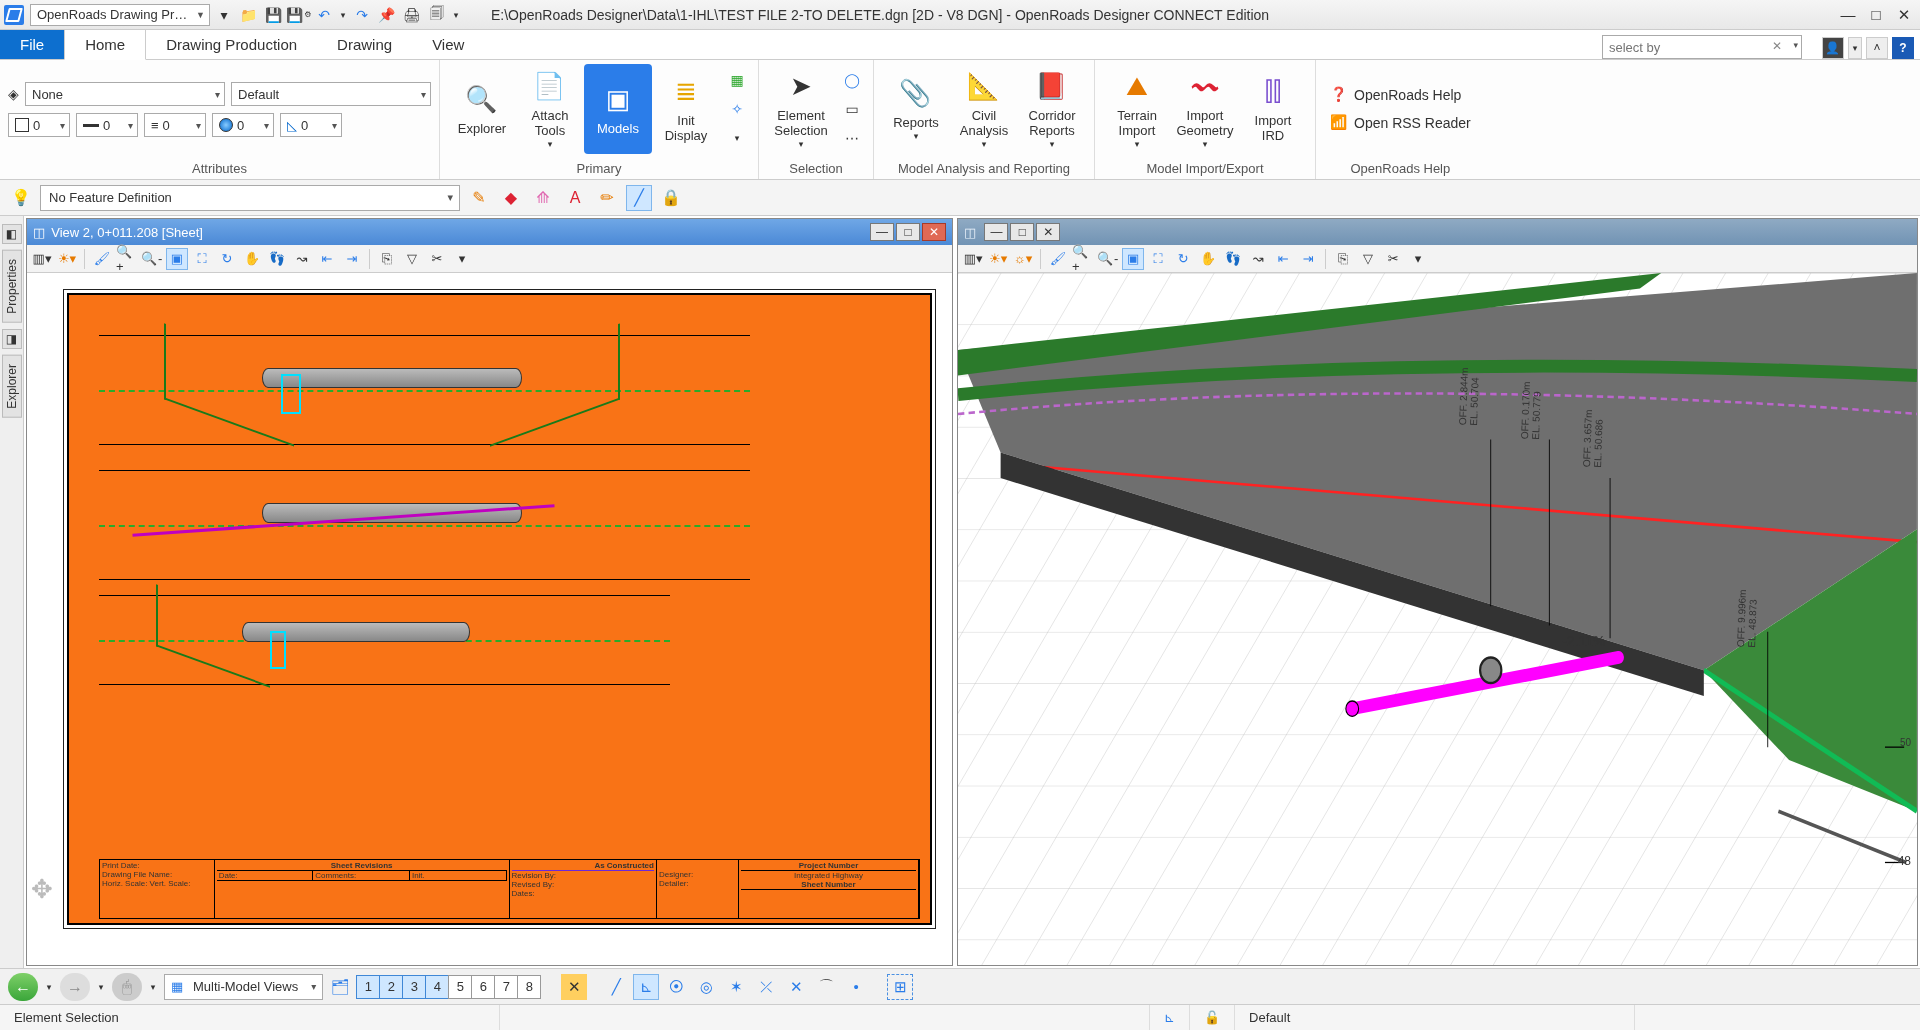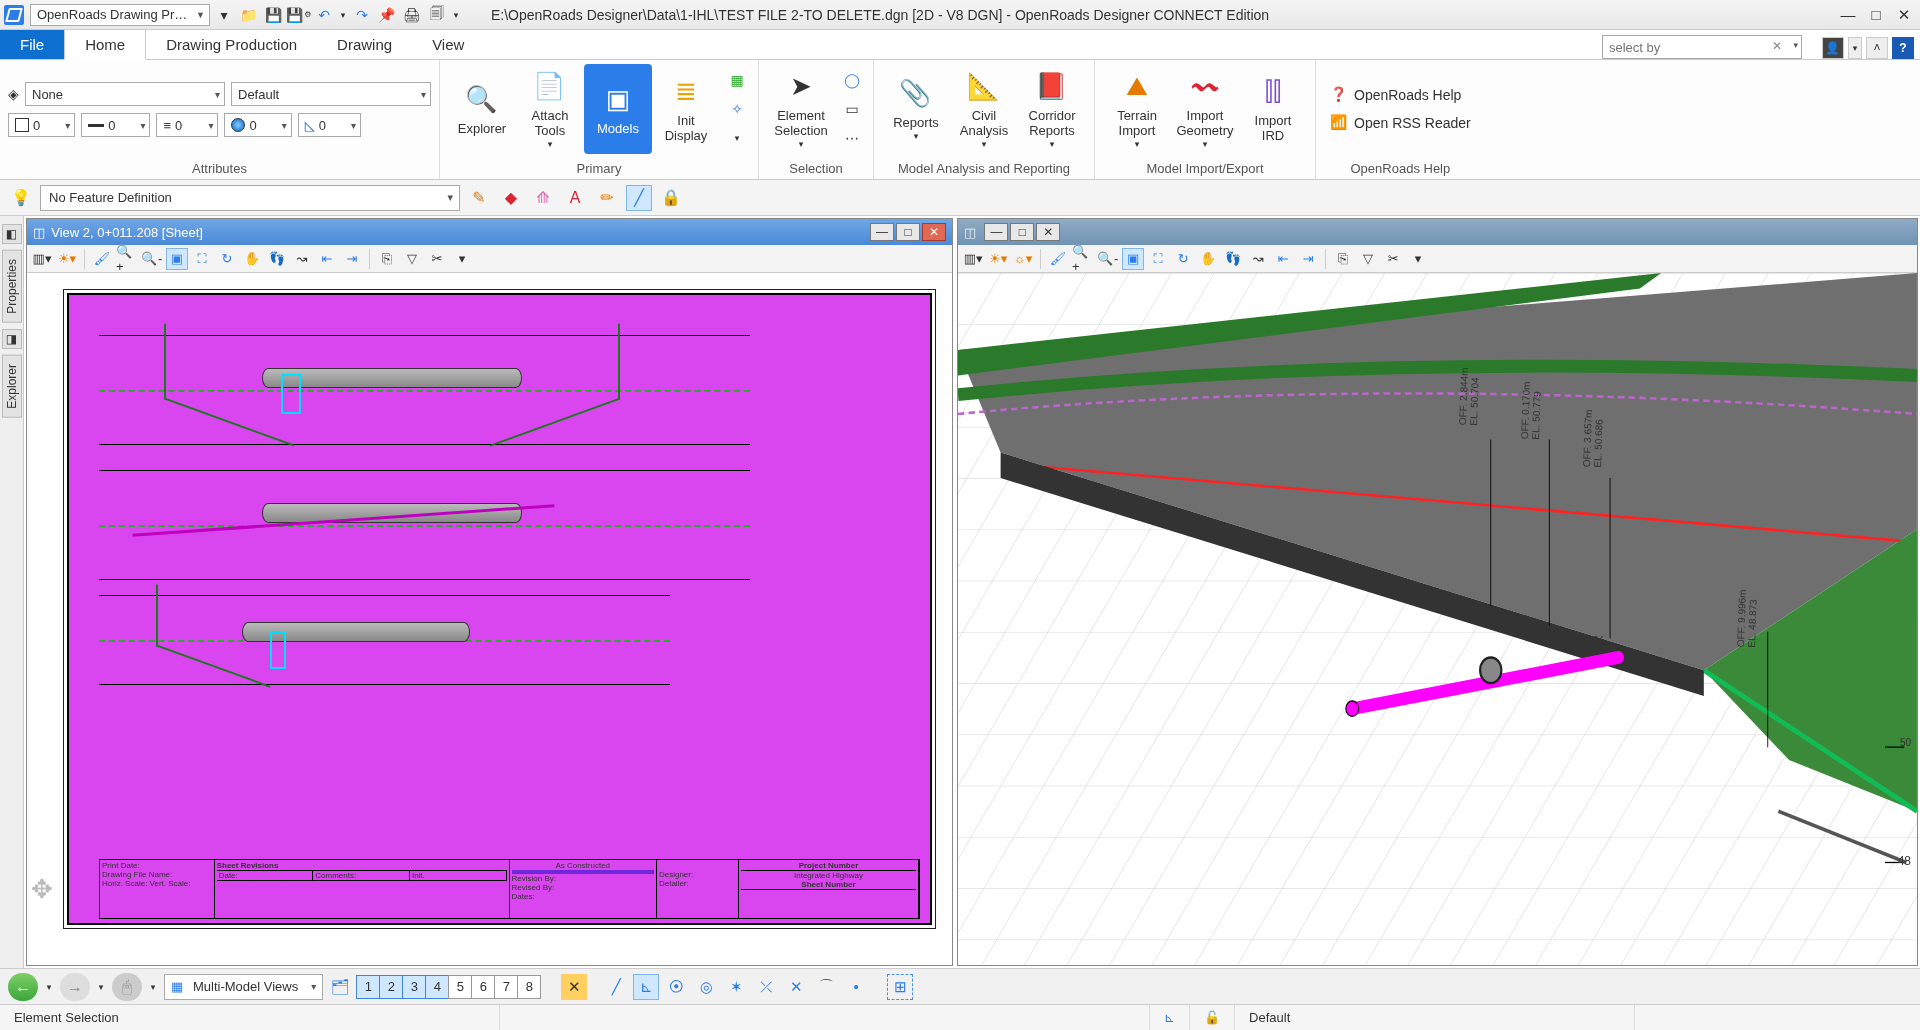--- a/index.html
+++ b/index.html
@@ -38,21 +38,21 @@
 .group-label { text-align:center; font-size:13px; color:#555; padding:3px 0; }
 .bigbtn { display:flex; flex-direction:column; align-items:center; justify-content:center; width:68px; height:90px; cursor:pointer; font-size:13px; text-align:center; line-height:1.15; padding:2px; }
 .bigbtn .ico { width:36px; height:36px; margin-bottom:4px; display:flex; align-items:center; justify-content:center; font-size:26px; }
 .smallbtncol { display:flex; flex-direction:column; gap:3px; }
 .smallbtn { width:26px; height:26px; display:flex; align-items:center; justify-content:center; cursor:pointer; font-size:14px; border-radius:2px; }
 .linkbtn { display:flex; align-items:center; gap:6px; font-size:14px; padding:3px 6px; cursor:pointer; }
 .linkbtn .ico { width:18px; height:18px; display:inline-block; }
 
 
 .attr-row { display:flex; gap:6px; align-items:center; }
-.attr-combo { border:1px solid #aaa; height:24px; background:#fff; display:flex; align-items:center; padding:0 34px 0 6px; font-size:13px; position:relative; min-width:62px; }
+.attr-combo { border:1px solid #aaa; height:24px; background:#fff; display:flex; align-items:center; padding:0 21px 0 6px; font-size:13px; position:relative; min-width:62px; }
 .attr-combo.wide { min-width:200px; }
 .attr-combo::after { content:"▾"; position:absolute; right:4px; font-size:10px; color:#555; }
 .attr-combo .swatch { width:14px; height:14px; margin-right:4px; border:1px solid #333; }
 
 
 .feat-bar { height:36px; background:#f4f4f4; border-bottom:1px solid #ccc; display:flex; align-items:center; padding:0 8px; gap:6px; }
 .feat-combo { border:1px solid #aaa; background:#fff; height:26px; width:420px; padding:0 26px 0 8px; font-size:13px; display:flex; align-items:center; position:relative; }
 .feat-combo::after { content:"▾"; position:absolute; right:6px; font-size:11px; color:#555; }
 .feat-ico { width:26px; height:26px; display:flex; align-items:center; justify-content:center; cursor:pointer; font-size:16px; }
 .feat-ico.active { background:#cfe7ff; border:1px solid #7fb6ec; }
@@ -69,34 +69,34 @@
 .view-title .t-text { flex:1; }
 .view-title .wbtn { width:24px; height:18px; margin-left:2px; background:#e8e8e8; color:#333; display:flex; align-items:center; justify-content:center; font-size:12px; border:1px solid #777; cursor:pointer; }
 .view-title .wbtn.close { background:#e06955; color:#fff; border-color:#a63a2a; }
 .view-toolbar { height:28px; background:#f3f3f3; border-bottom:1px solid #ccc; display:flex; align-items:center; gap:3px; padding:0 4px; }
 .vt-btn { width:22px; height:22px; display:flex; align-items:center; justify-content:center; font-size:13px; cursor:pointer; }
 .vt-btn.active { background:#cfe7ff; border:1px solid #7fb6ec; }
 .vt-sep { width:1px; height:20px; background:#ccc; margin:0 3px; }
 .view-canvas { flex:1; background:#fff; position:relative; overflow:hidden; }
 
 
-.sheet { position:absolute; left:40px; top:20px; right:20px; bottom:40px; border:2px solid #000; background:#d946ef; }
+.sheet { position:absolute; left:40px; top:20px; right:20px; bottom:40px; border:2px solid #000; background:#f97316; }
 .sheet::before { content:""; position:absolute; inset:-6px; border:1px solid #222; }
 .section-box { position:absolute; left:30px; right:180px; height:110px; border-top:1px solid #000; border-bottom:1px solid #000; }
 .section-box .ground { position:absolute; left:0; right:0; top:50%; border-top:2px dashed #2aab2a; }
 .section-box .deck { position:absolute; left:25%; width:40%; top:30%; height:20px; border:1px solid #333; border-radius:6px/50%; background:linear-gradient(#bbb,#888); }
 .section-box .terr0 { position:absolute; left:10%; top:10%; width:20%; height:70%; border-left:2px solid #1a7a1a; border-bottom:2px solid #1a7a1a; transform:skewY(20deg); }
 .section-box .terr1 { position:absolute; right:20%; top:10%; width:20%; height:70%; border-right:2px solid #1a7a1a; border-bottom:2px solid #1a7a1a; transform:skewY(-20deg); }
 .sb1 .cyan { position:absolute; left:28%; top:35%; width:20px; height:40px; border:2px solid #00e0ff; }
 .sb2 .mag { position:absolute; left:5%; right:30%; top:44%; border-top:3px solid #c000c0; transform:rotate(-4deg); }
 .sb3 .cyan2 { position:absolute; left:30%; top:40%; width:16px; height:38px; border:2px solid #00e0ff; }
 .titleblock { position:absolute; bottom:4px; left:30px; right:10px; height:60px; border:1px solid #000; font-size:8px; display:flex; }
 .titleblock > div { border-right:1px solid #000; padding:1px 2px; display:flex; flex-direction:column; }
 .tb-rev { width:36%; }
-.tb-rev .hdr { border-bottom:1px solid #000; text-align:left; font-weight:bold; }
+.tb-rev .hdr { border-bottom:1px solid #000; text-align:center; font-weight:bold; }
 .tb-sub { display:flex; border-bottom:1px solid #000; }
 .tb-sub span { flex:1; border-right:1px solid #000; padding:0 2px; }
 .tb-mid { width:18%; }
 .tb-name { width:22%; }
 .tb-name .big { font-weight:bold; font-size:11px; text-align:center; border-bottom:1px solid #000; padding:2px 0; }
 .tb-proj { flex:1; }
 .tb-proj .ph { border-bottom:1px solid #000; text-align:center; font-weight:bold; }
 
 
 .terrain3d { position:absolute; inset:0; }
@@ -406,21 +406,21 @@
             </div>
             <div class="tb-rev">
               <div class="hdr">Sheet Revisions</div>
               <div class="tb-sub">
                   <span>Date:</span>
                   <span>Comments:</span>
                   <span>Init.</span>
                 </div>
             </div>
             <div class="tb-mid">
-              <div class="hdr" style="text-align:center;border-bottom:4px solid #6d28d9;font-weight:normal">As Constructed</div>
+              <div class="hdr" style="text-align:right;border-bottom:1px solid #6d28d9;font-weight:bold">As Constructed</div>
               <span>Revision By:</span>
               <span>Revised By:</span>
               <span>Dates:</span>
             </div>
             <div style="width:10%">
               <span>&nbsp;</span>
               <span>Designer:</span>
               <span>Detailer:</span>
             </div>
             <div class="tb-proj">

